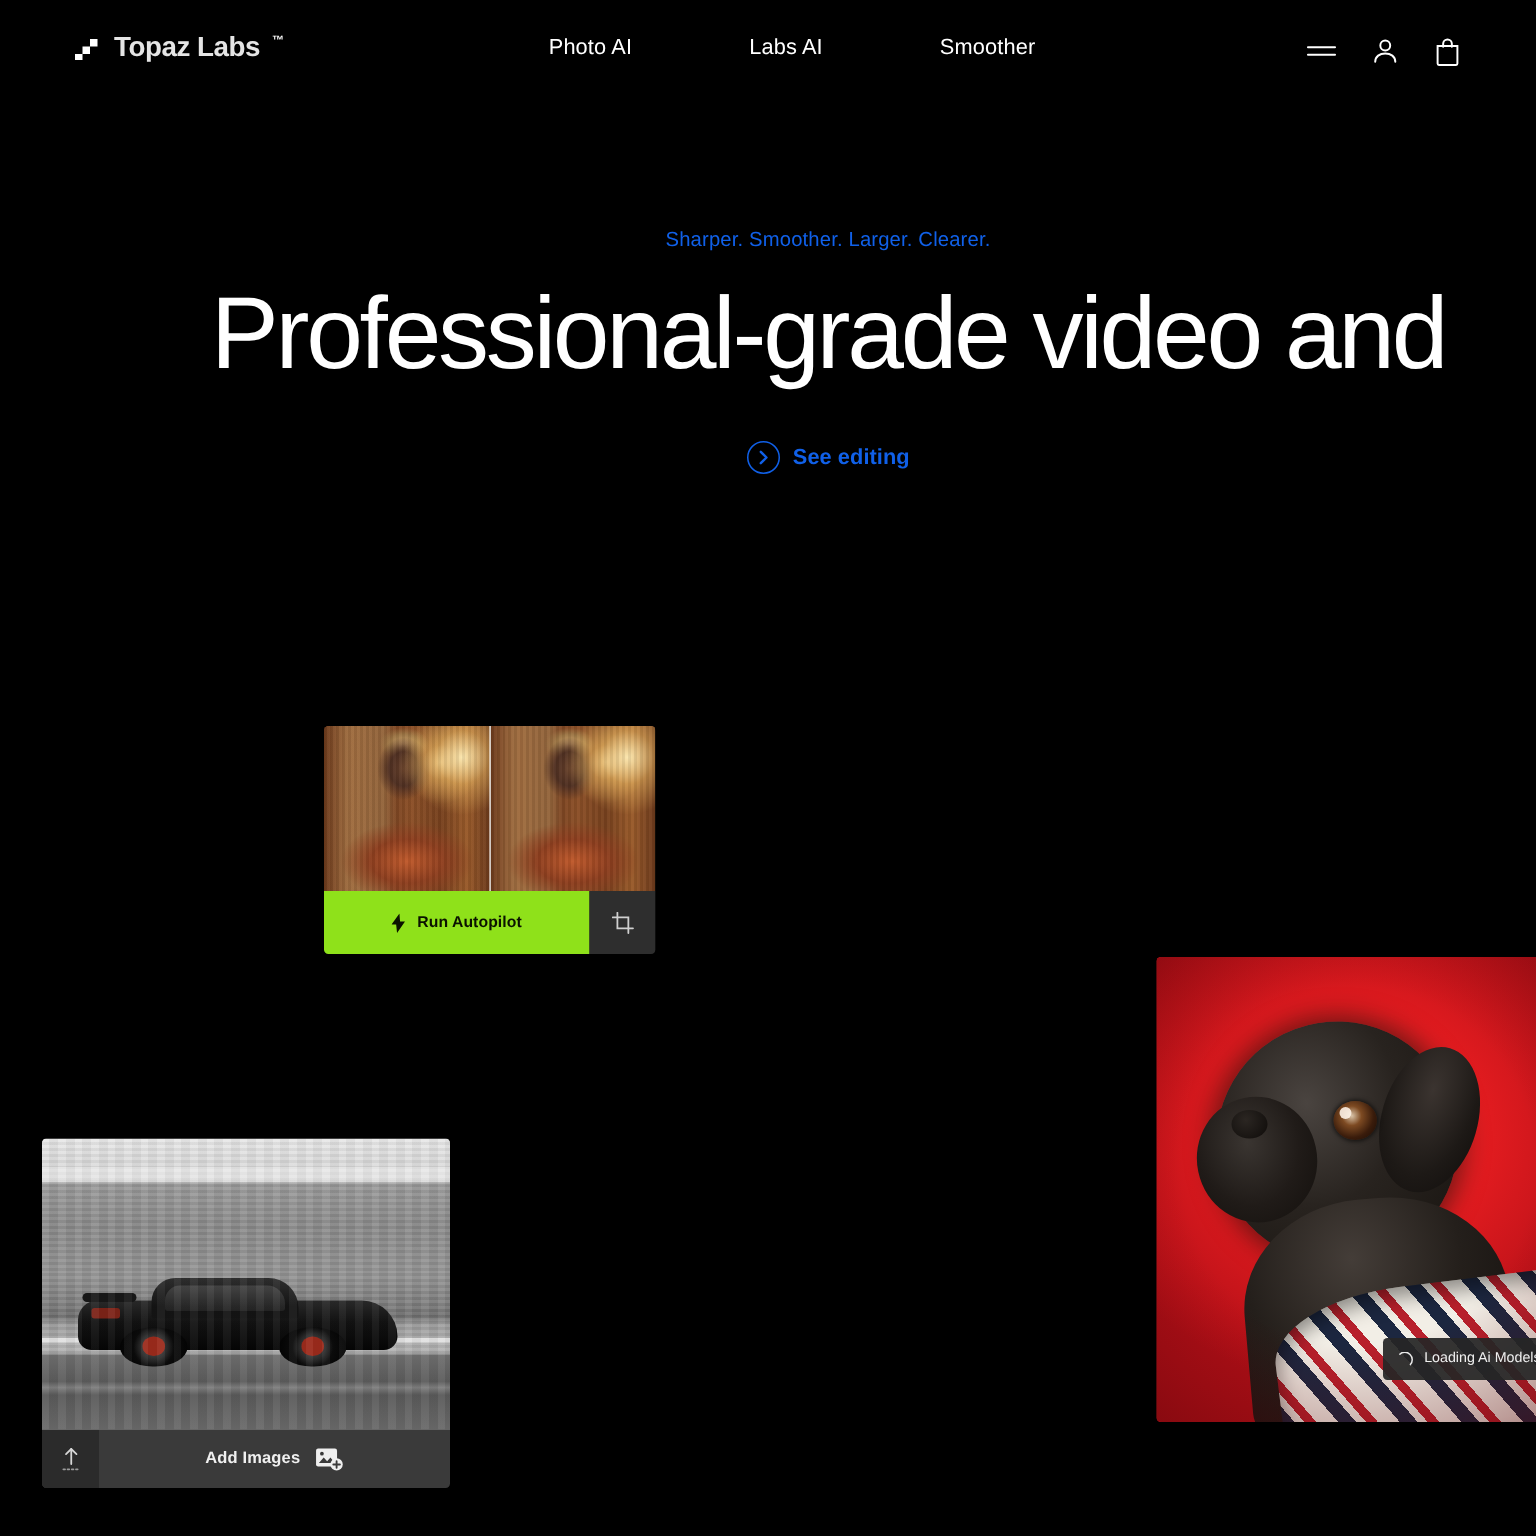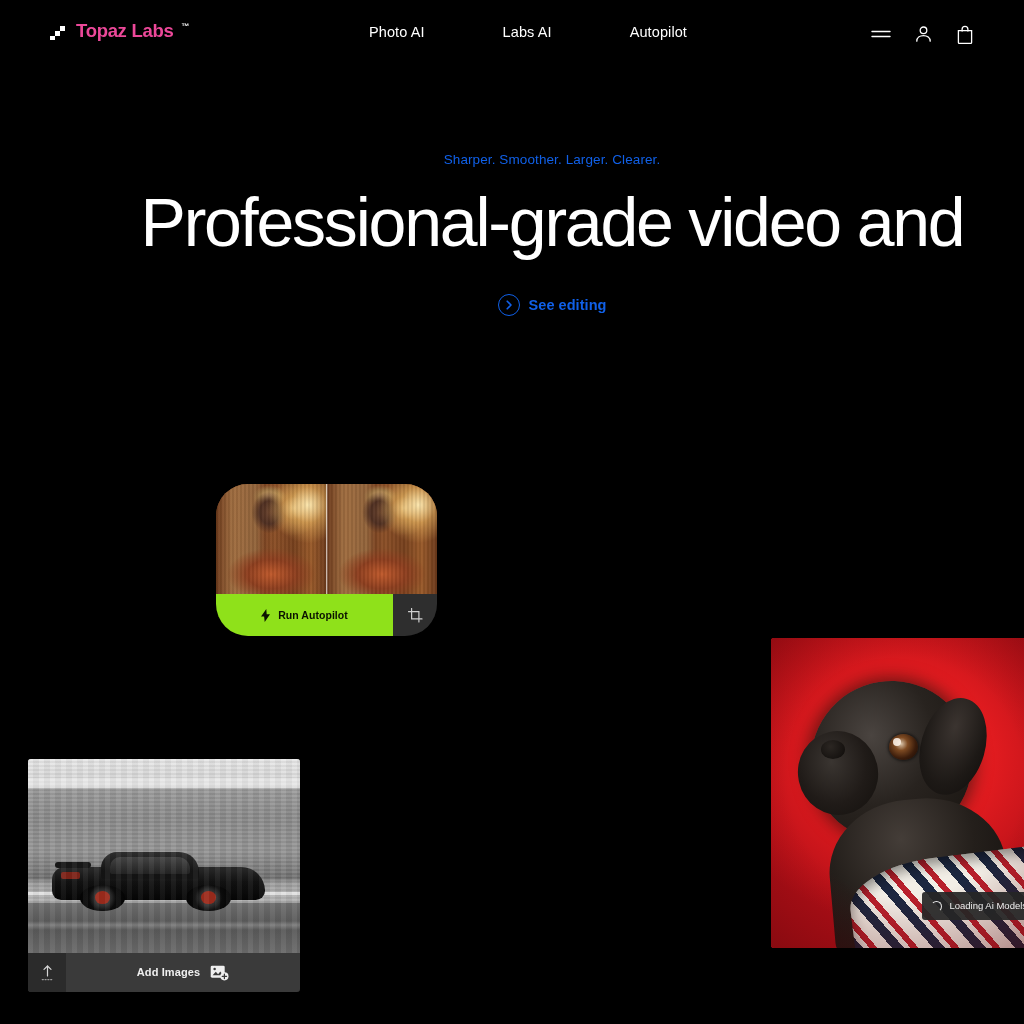--- a/index.html
+++ b/index.html
@@ -56,21 +56,21 @@
   .brand-mark i:nth-child(1) { width: 4.5px; height: 4.5px; left: 0px;    top: 12.5px; }
   .brand-mark i:nth-child(2) { width: 5px;   height: 5px;   left: 4.5px;  top: 7.5px; }
   .brand-mark i:nth-child(3) { width: 5px;   height: 5px;   left: 9.5px;  top: 2.5px; }
   .brand-mark i:nth-child(4) { width: 3.5px; height: 3.5px; left: 1.5px;  top: 7.5px; opacity: 0; }
 
   .brand-name {
     font-size: 18.5px;
     font-weight: 700;
     letter-spacing: -0.3px;
     line-height: 20px;
-    color: #ec4899;
+    color: #e5e5e5;
     white-space: nowrap;
   }
   .brand-tm {
     font-size: 8px;
     font-weight: 700;
     line-height: 10px;
     color: #ffffff;
     margin-top: 1px;
     margin-left: -1px;
   }
@@ -178,21 +178,20 @@
     background: #0a0a0a;
     z-index: 10;
   }
 
   
   .card-autopilot {
     left: 216px;
     top: 484px;
     width: 221px;
     height: 152px;
-    border-radius: 32px;
   }
   .ap-photo {
     position: relative;
     width: 100%;
     height: 110px;
     display: flex;
     overflow: hidden;
   }
   .ap-half {
     position: relative;
@@ -550,21 +549,21 @@
         <i></i>
         <i></i>
     </span>
     <span class="brand-name">Topaz Labs</span>
     <span class="brand-tm">™</span>
   </a>
 
   <nav class="main-nav">
     <a href="#">Photo AI</a>
     <a href="#">Labs AI</a>
-    <a href="#">Autopilot</a>
+    <a href="#">Smoother</a>
   </nav>
 
   <div class="header-actions">
     <span class="hdr-icon">
       <svg width="20" height="12" viewBox="0 0 20 12" fill="none">
         <path d="M1 3.5H19M1 8.5H19" stroke="#ffffff" stroke-width="1.4" stroke-linecap="round"></path>
       </svg>
     </span>
     <span class="hdr-icon">
       <svg width="17" height="18" viewBox="0 0 17 18" fill="none">

